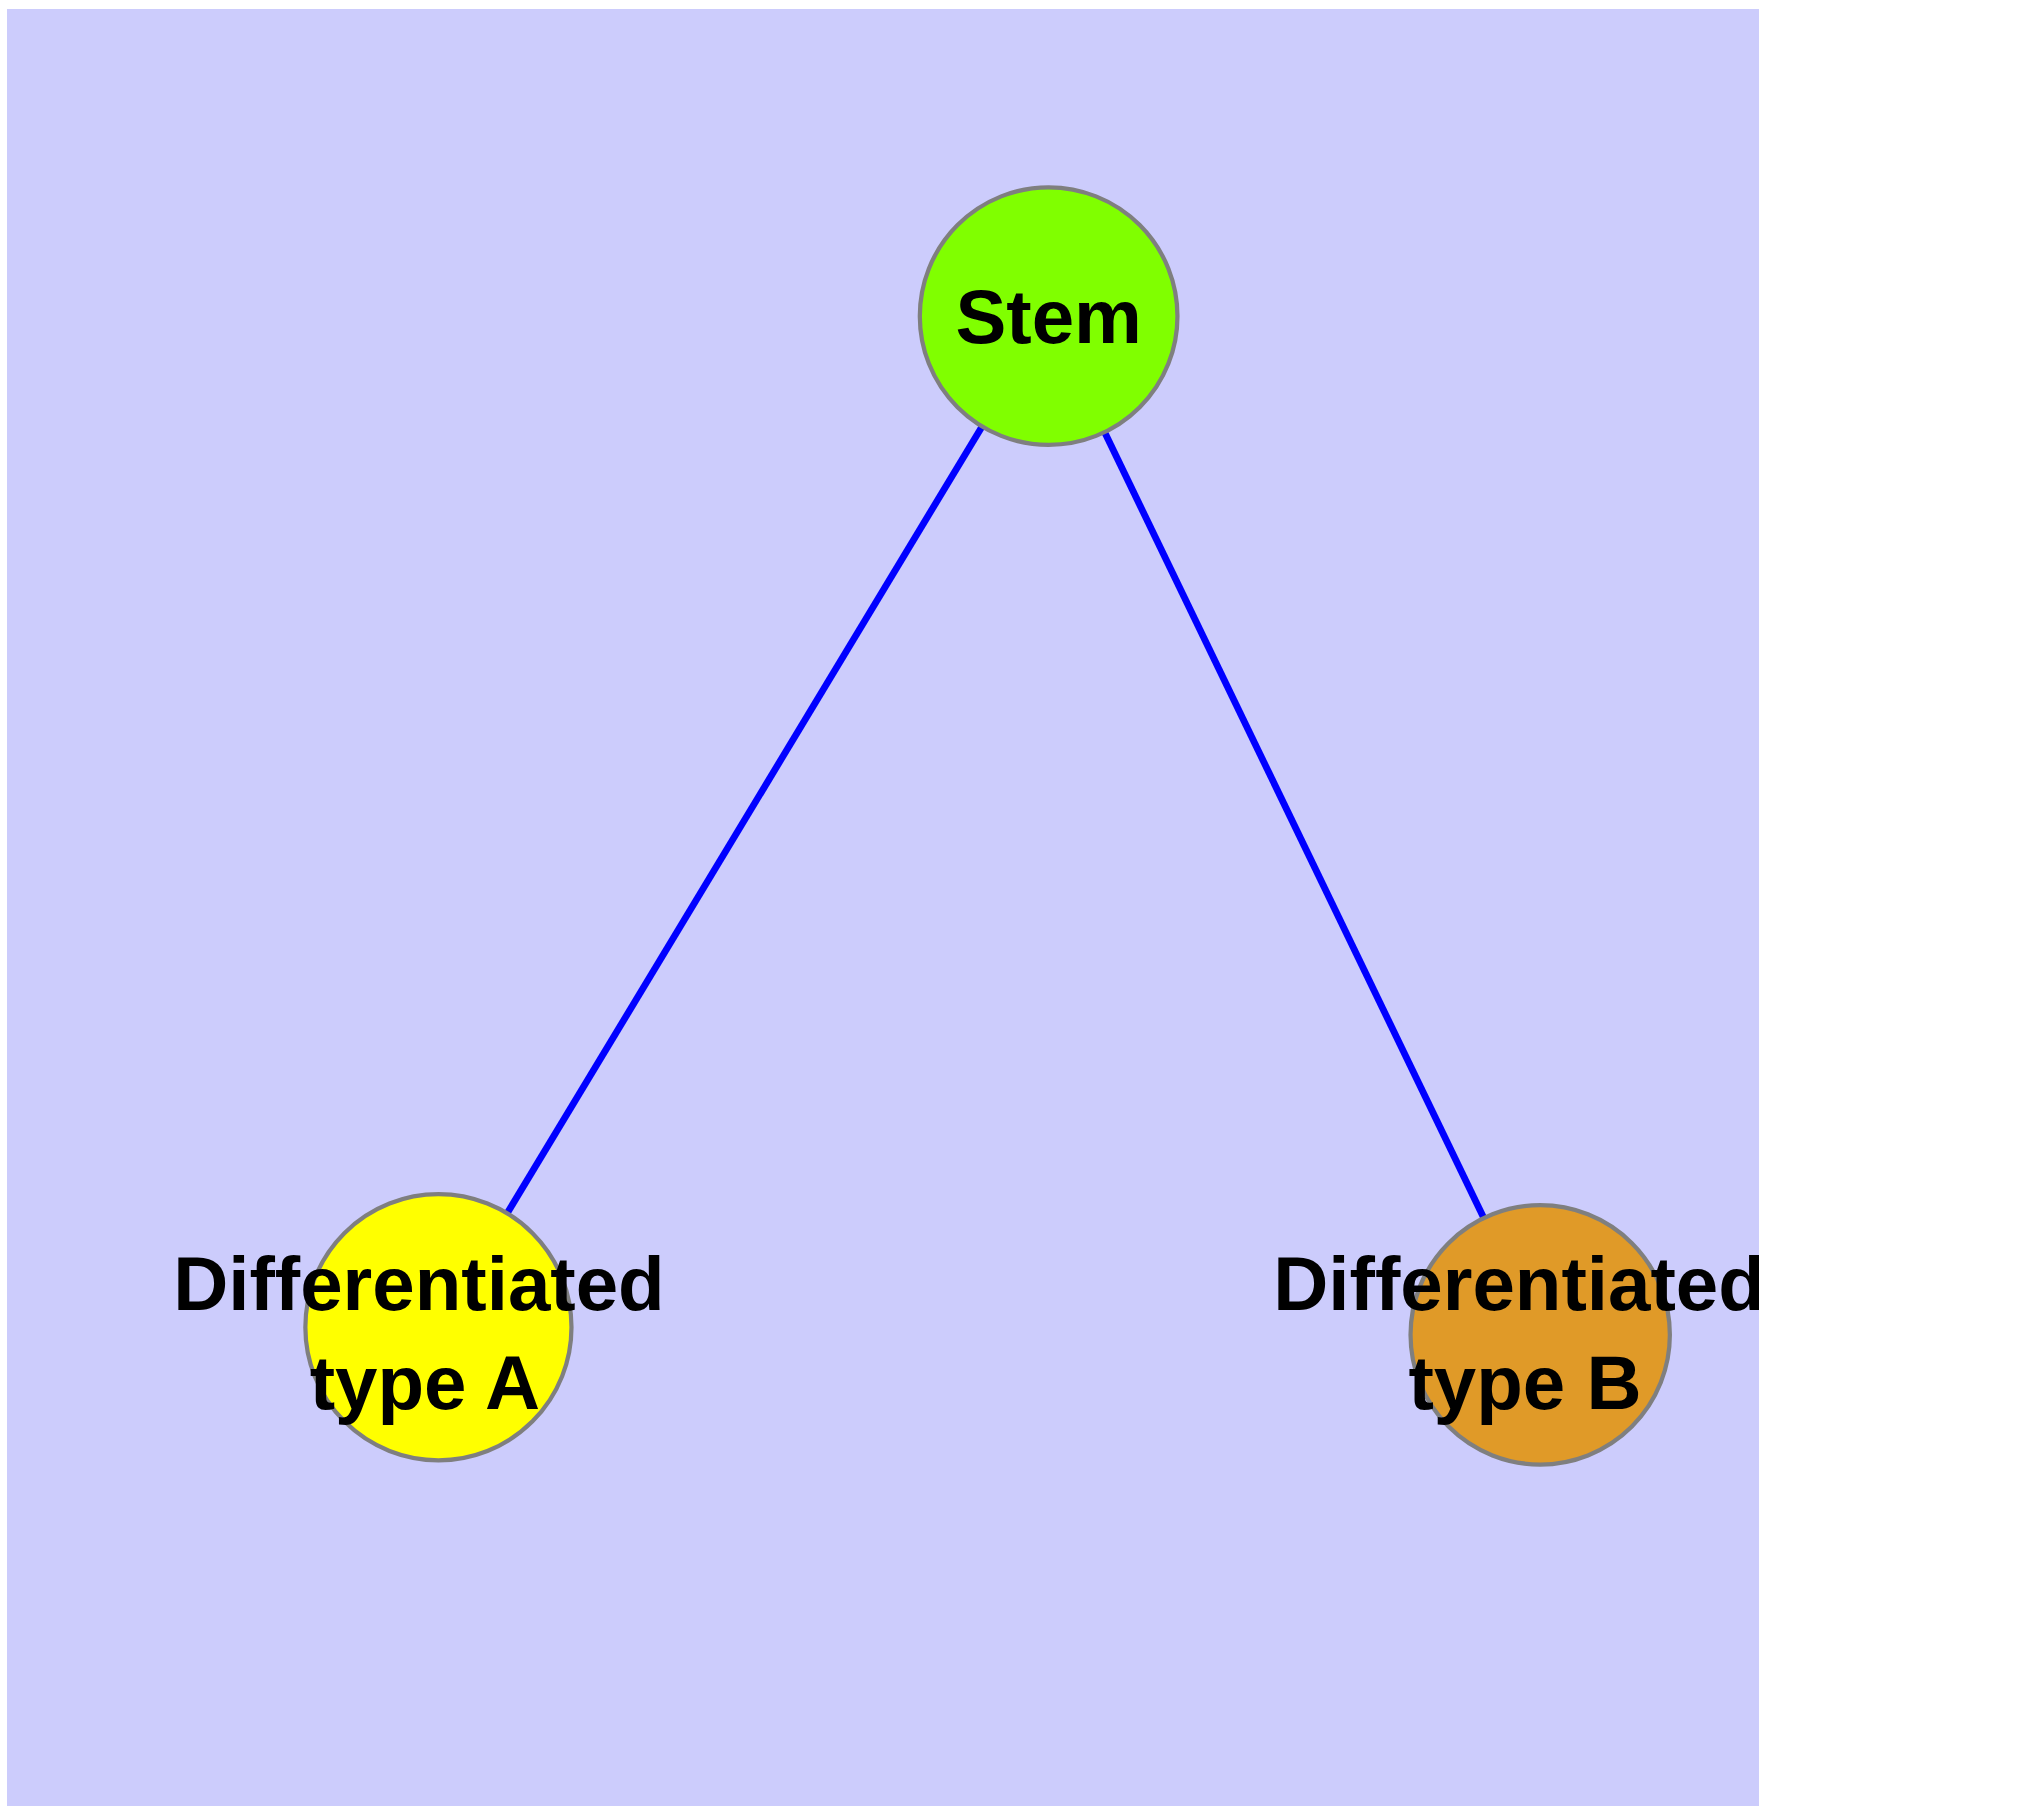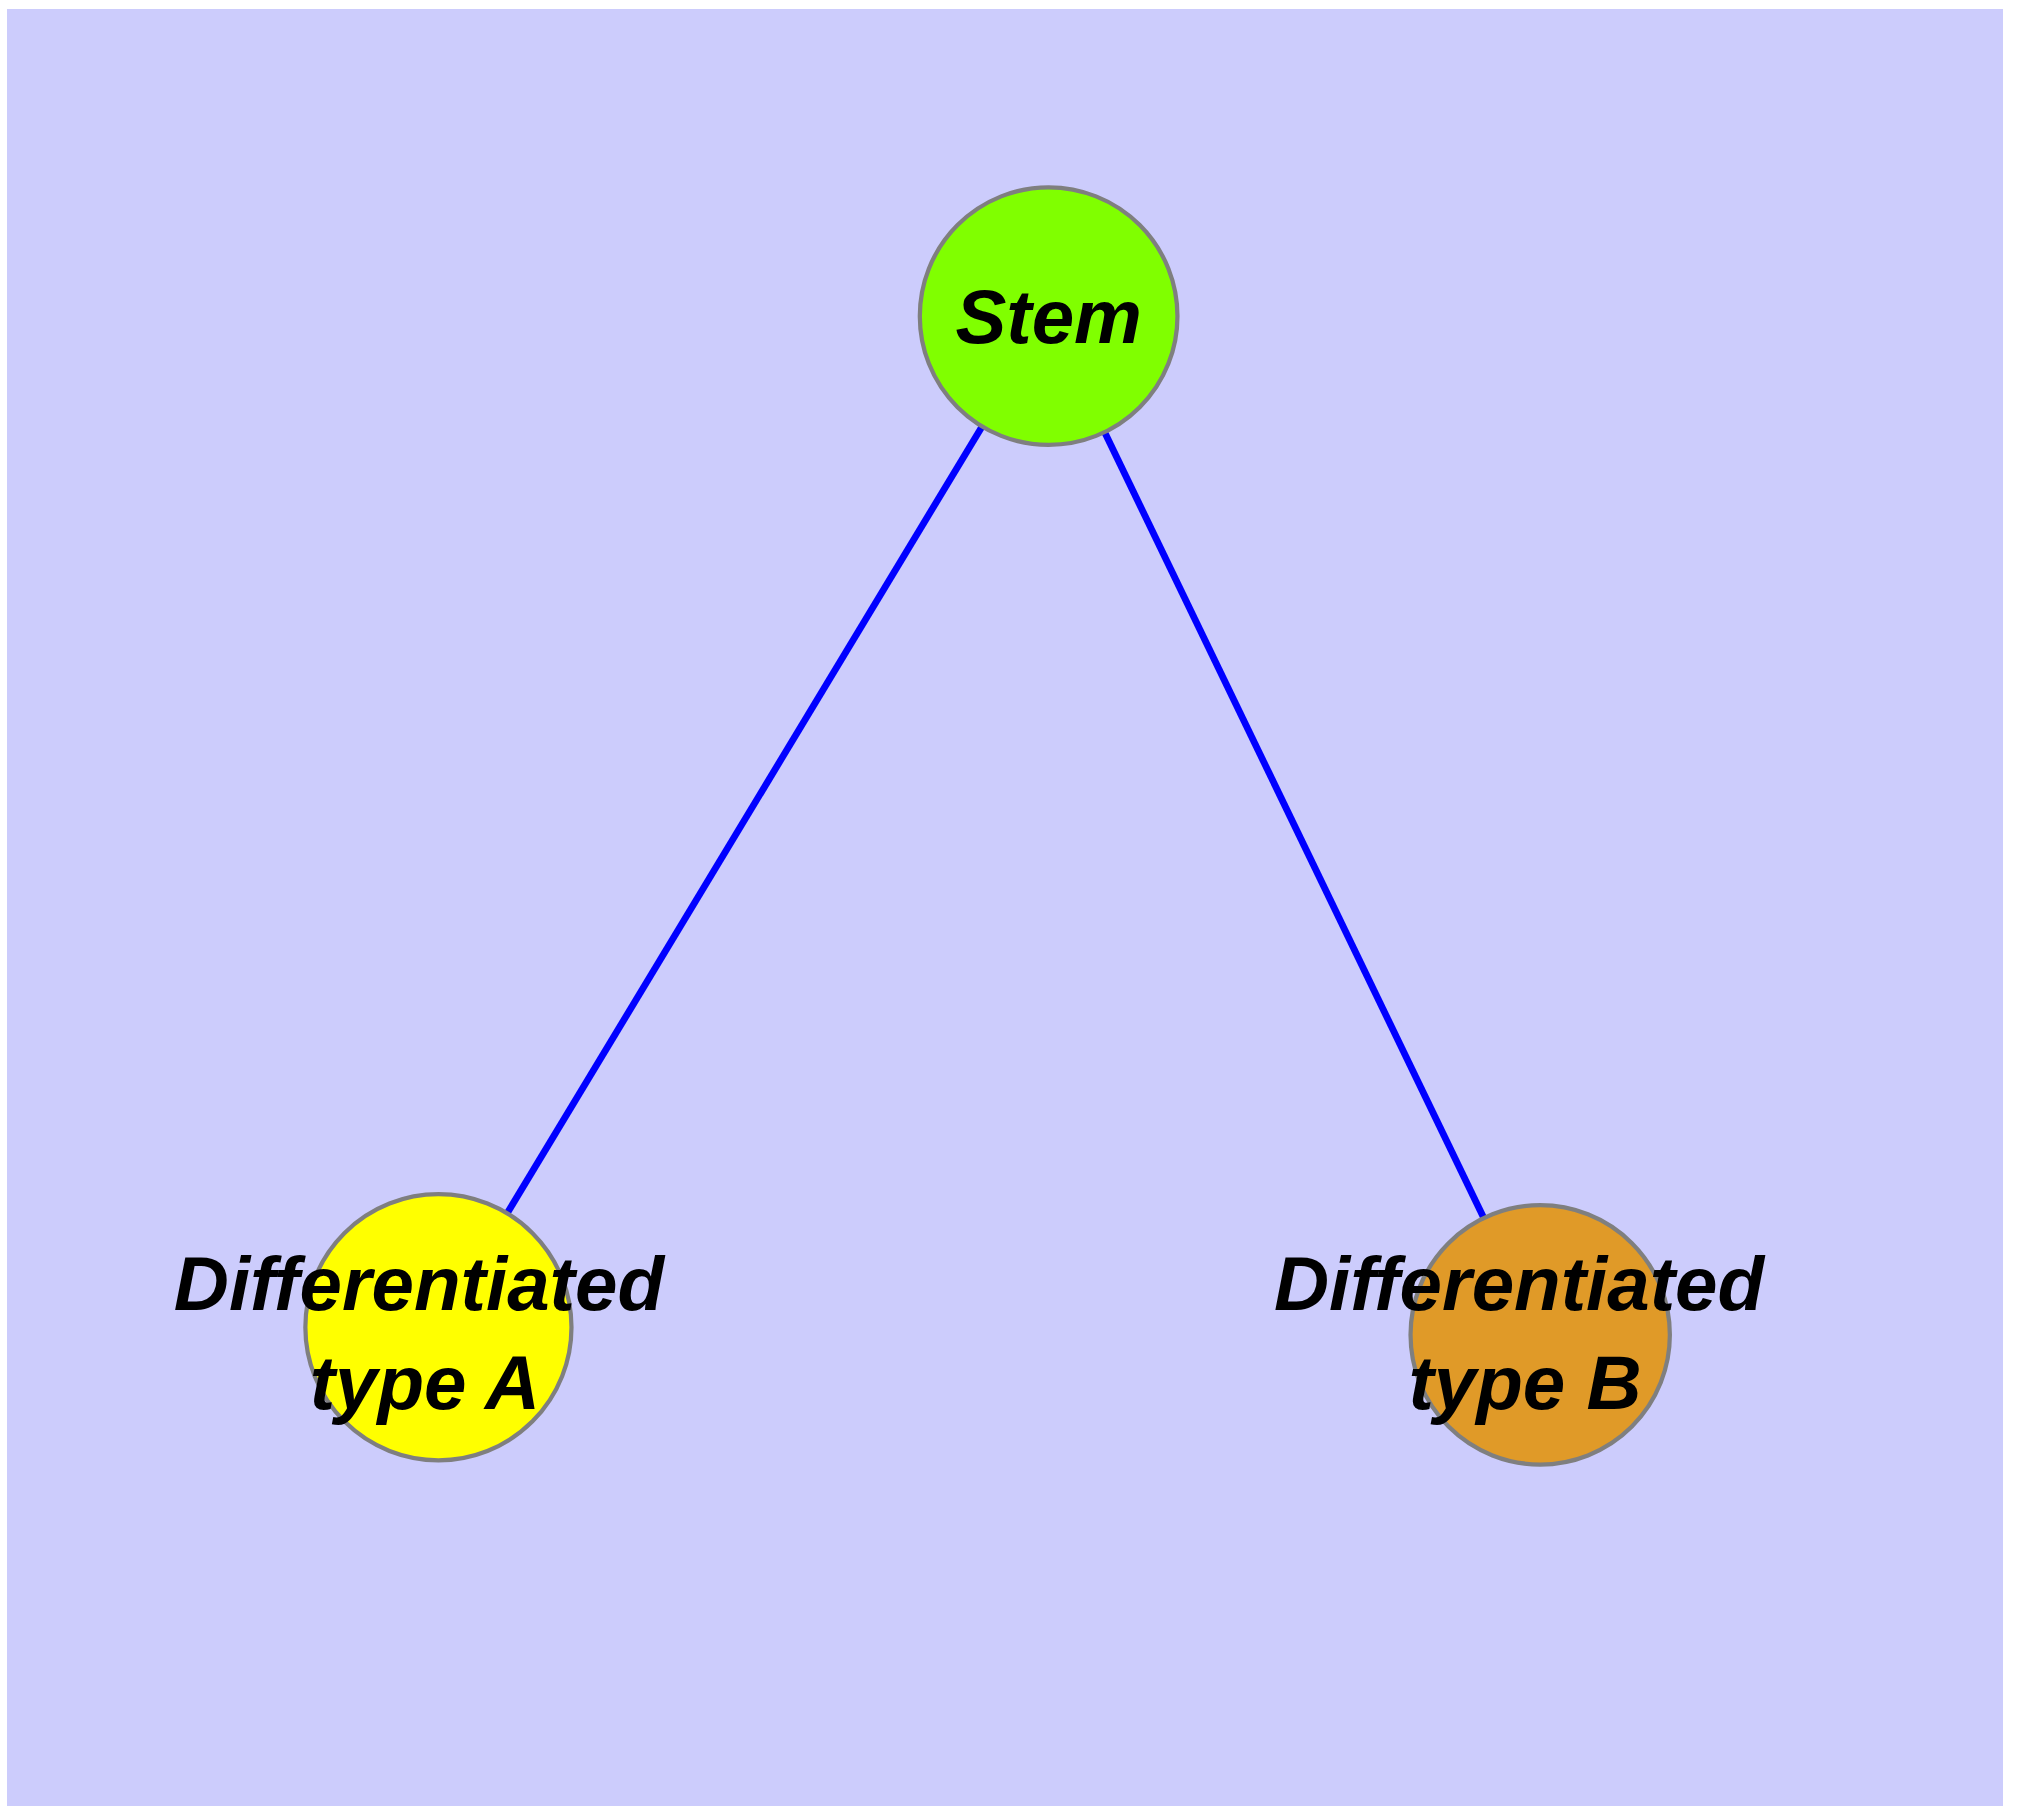--- a/index.html
+++ b/index.html
@@ -47,21 +47,21 @@
     font-size: 90px;
     fill: #000000;
     text-anchor: middle;
     dominant-baseline: alphabetic;
     white-space: pre;
   }
 </style>
 </head>
 <body>
 
-<div id="canvas" style="width: 2003px; height: 1812px; font-style: italic;">
+<div id="canvas" style="width: 1759px; height: 1812px;">
 
   <div id="plot-area" style="background: rgb(204, 204, 252); width: 2007px; height: 1797px;"></div>
 
   <svg id="graph-svg" viewBox="0 0 2384 2138" xmlns="http://www.w3.org/2000/svg" style="width: 2021px; height: 1812px;">
 
     <g>
       <line class="edge-line" x1="1163.6271347069999" y1="494.5747615202072" x2="592.9564168878242" y2="1440.1444370178137" stroke="#0000ff" stroke-width="8"></line>
       <line class="edge-line" x1="1298.710562782748" y1="500.8898214911434" x2="1754.8548557892045" y2="1446.2095459631444" stroke="#0000ff" stroke-width="8"></line>
     </g>
 

